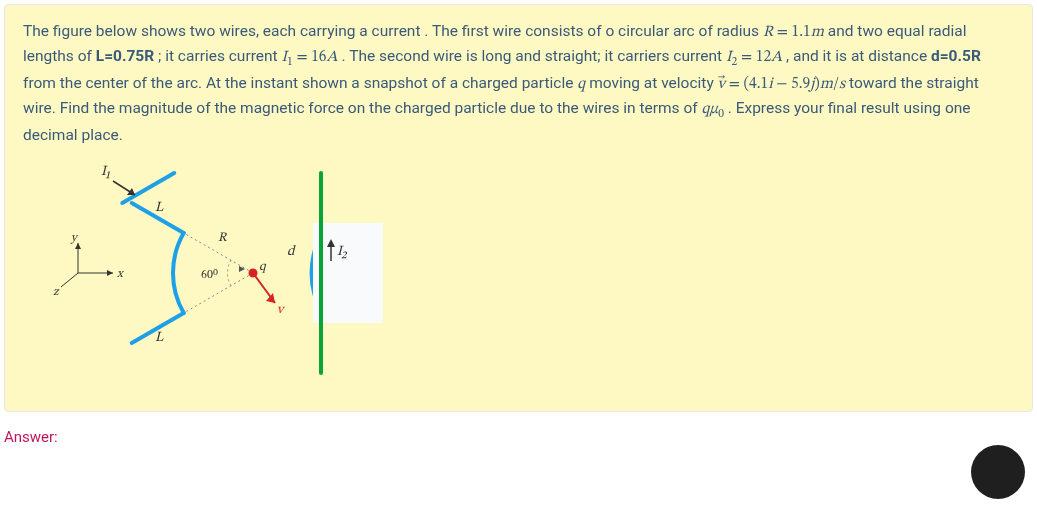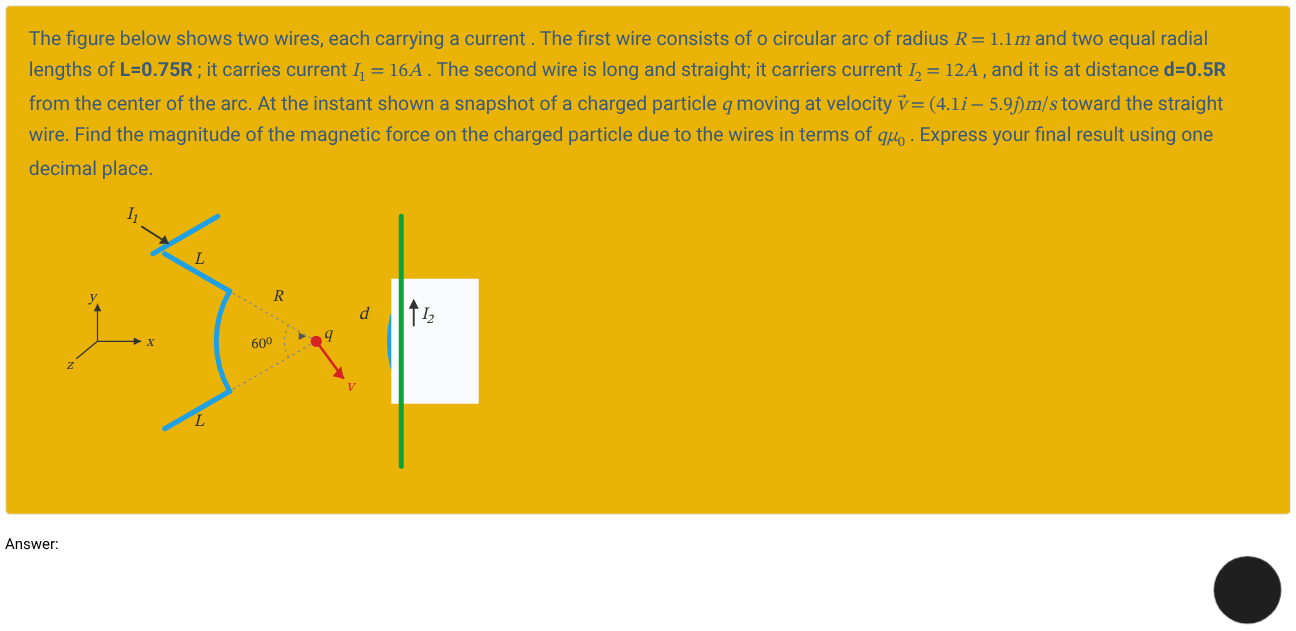--- a/index.html
+++ b/index.html
@@ -4,21 +4,21 @@
 <style>
   * { box-sizing: border-box; }
   body {
     margin: 0;
     padding: 0;
     font-family: -apple-system, BlinkMacSystemFont, "Segoe UI", Roboto, sans-serif;
     background: #fff;
     width: 1037px;
   }
   .question-card {
-    background: #eab308;
+    background: #fef9c3;
     border: 1px solid #e6e8ec;
     border-radius: 4px;
     margin: 4px 4px 16px 4px;
     padding: 14px 18px 18px 18px;
   }
   .question-text {
     color: #3a5a7a;
     font-size: 15.5px;
     line-height: 1.55;
   }
@@ -30,22 +30,22 @@
   .matheq { font-family: "Cambria Math", "STIX Two Math", Georgia, serif; }
   .figure-area {
     position: relative;
     width: 360px;
     height: 240px;
     margin-top: 6px;
     margin-left: 30px;
   }
   .answer-row {
     margin: 14px 0 0 4px;
-    color: #000000;
-    font-size: 12px;
+    color: #be185d;
+    font-size: 15px;
   }
   .chat-bubble {
     position: fixed;
     right: 12px;
     bottom: 6px;
     width: 54px;
     height: 54px;
     border-radius: 50%;
     background: #1f1f1f;
   }

